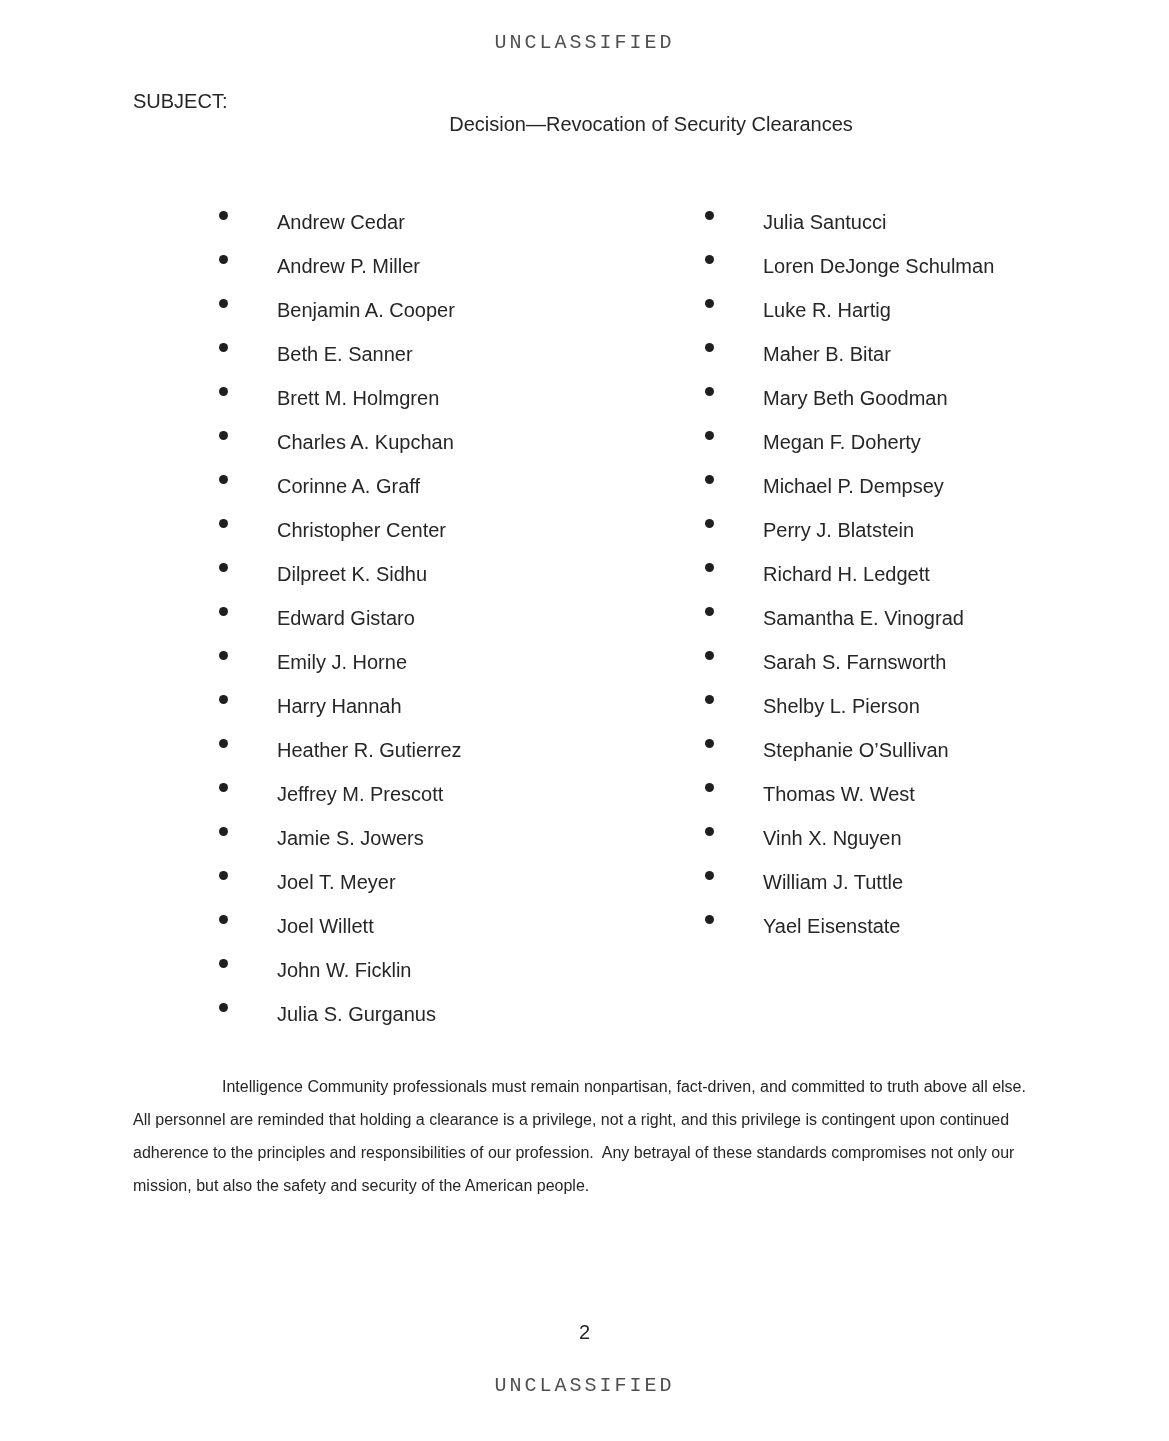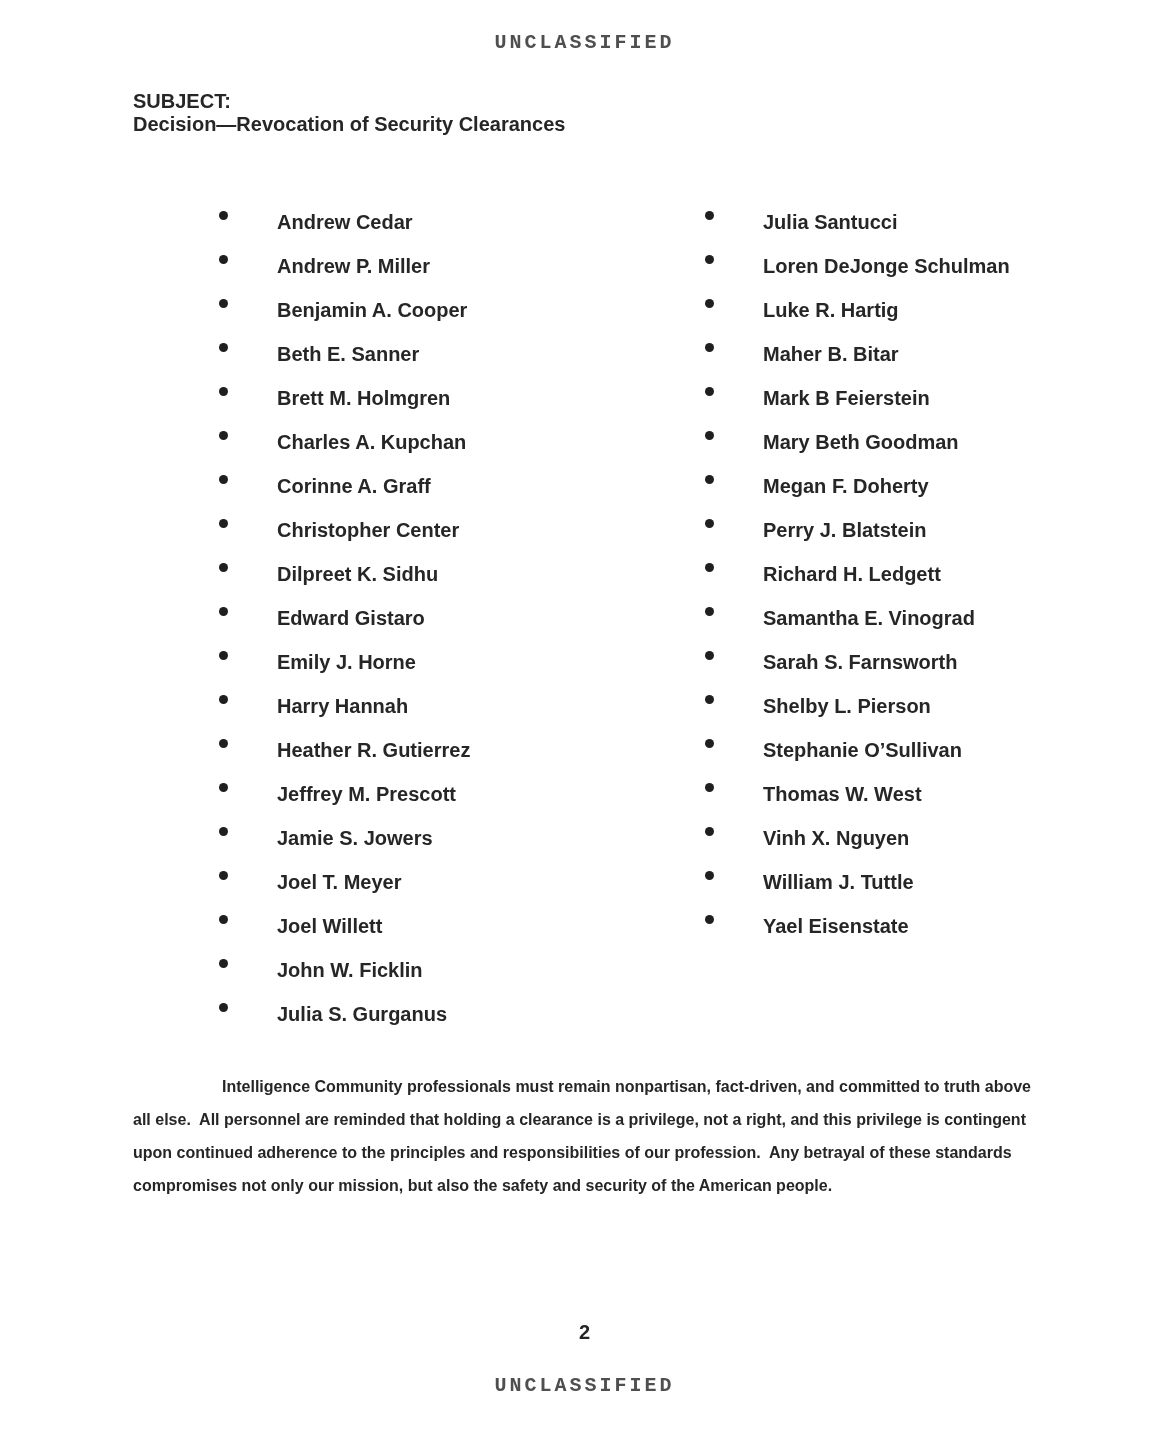--- a/index.html
+++ b/index.html
@@ -5,41 +5,41 @@
   html, body { margin: 0; padding: 0; }
   body {
     width: 1169px;
     height: 1441px;
     background: #ffffff;
     font-family: "Liberation Sans", sans-serif;
     color: #262626;
     position: relative;
     overflow: hidden;
   }
-  .page { width: 1169px; height: 1441px; position: relative; font-weight: bold; }
+  .page { width: 1169px; height: 1441px; position: relative; }
 
   .classification {
     font-family: "Liberation Mono", monospace;
     font-size: 20px;
     letter-spacing: 3px;
     color: #4f4f4f;
     text-align: center;
     line-height: 23px;
   }
   .classification-top { padding-top: 31px; }
 
   .subject-row {
     display: flex;
     margin: 36px 0 0 133px;
     font-size: 20px;
     line-height: 23px;
     flex-direction: column;
   }
   .subject-label { width: 142px; flex: none; }
-  .subject-value { flex: 1; }
+  .subject-value { flex: 1; text-align: center; }
 
   .names-section {
     display: flex;
     margin-top: 75px;
   }
   .names-col {
     list-style: none;
     margin: 0;
     padding: 0;
   }
@@ -206,35 +206,35 @@
         <li class="name-item">
           <span class="bullet"></span>
           <span>Luke R. Hartig</span>
         </li>
 
         <li class="name-item">
           <span class="bullet"></span>
           <span>Maher B. Bitar</span>
         </li>
 
-        <li class="name-item">
-          <span class="bullet"></span>
-          <span>Mark B Feierstein</span>
-        </li>
 
         <li class="name-item">
           <span class="bullet"></span>
           <span>Mary Beth Goodman</span>
         </li>
 
         <li class="name-item">
           <span class="bullet"></span>
           <span>Megan F. Doherty</span>
         </li>
 
+        <li class="name-item">
+          <span class="bullet"></span>
+          <span>Michael P. Dempsey</span>
+        </li>
 
         <li class="name-item">
           <span class="bullet"></span>
           <span>Perry J. Blatstein</span>
         </li>
 
         <li class="name-item">
           <span class="bullet"></span>
           <span>Richard H. Ledgett</span>
         </li>

